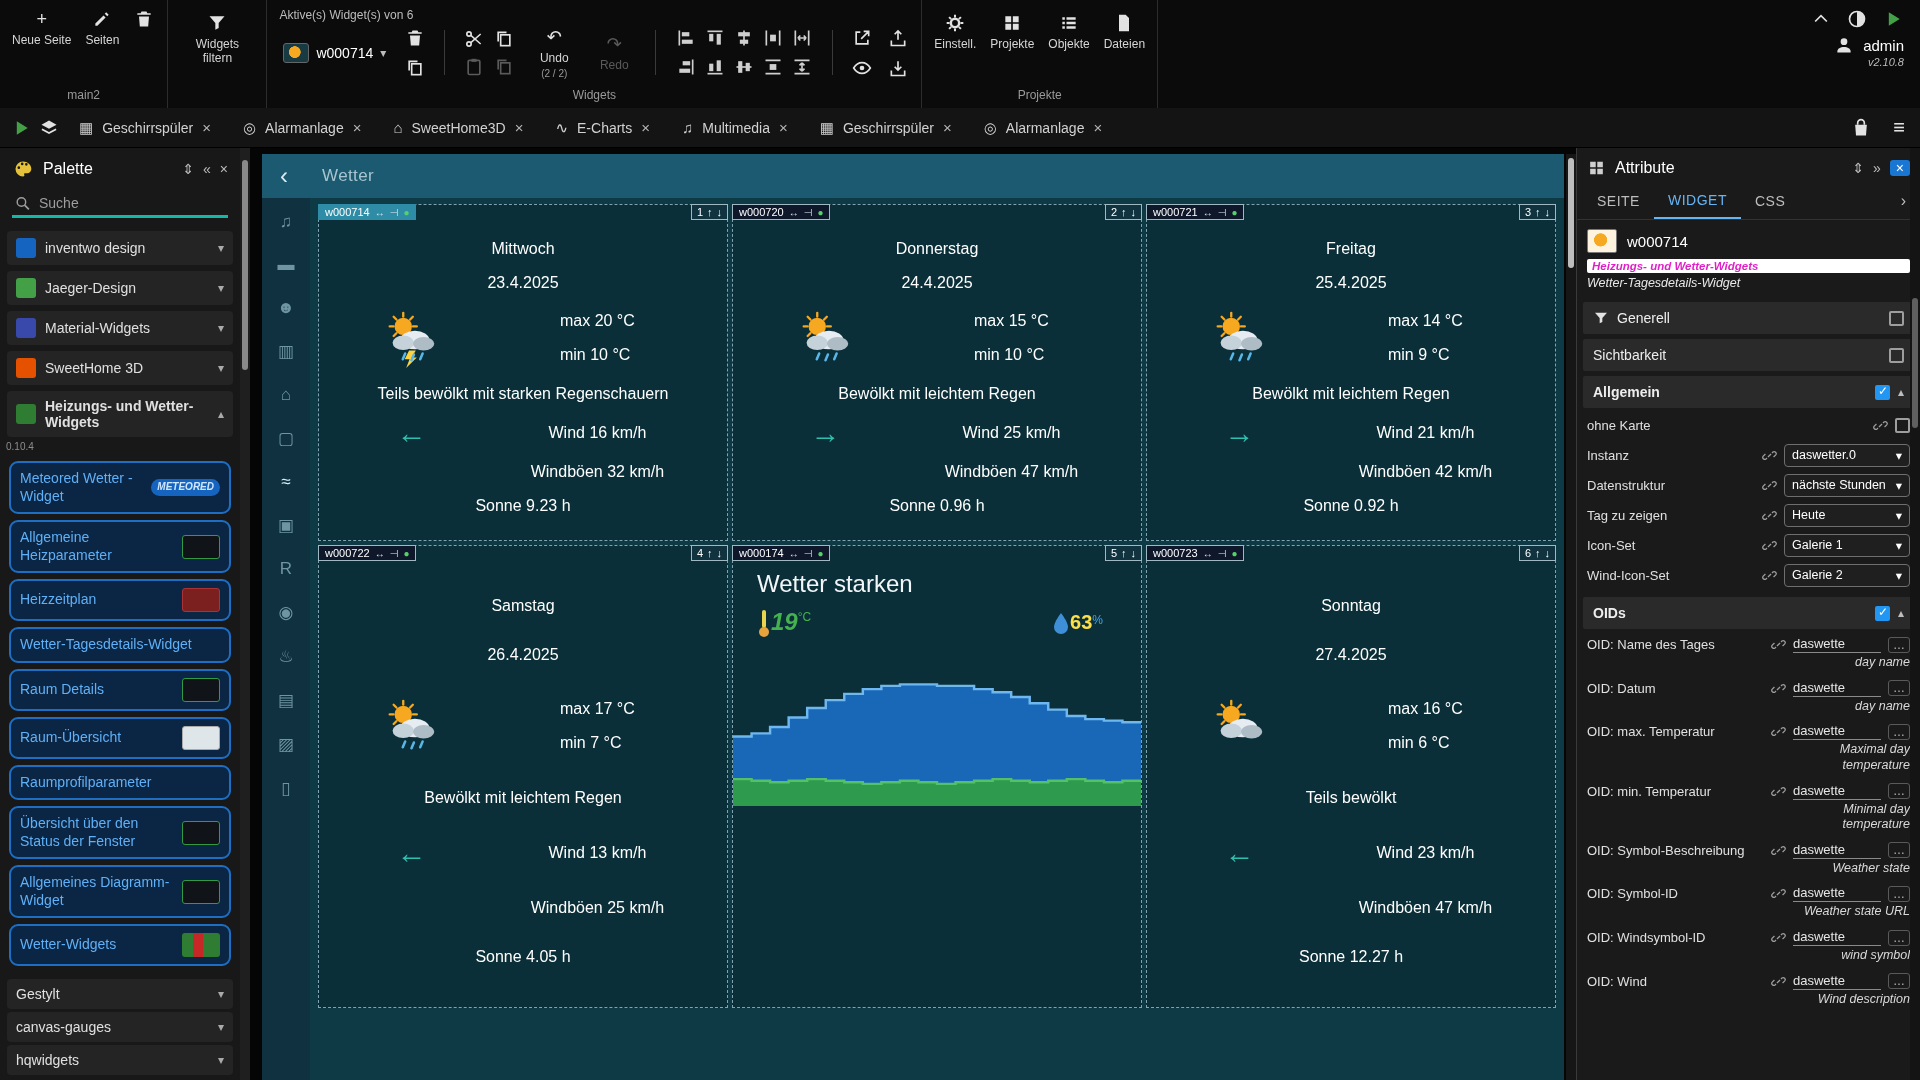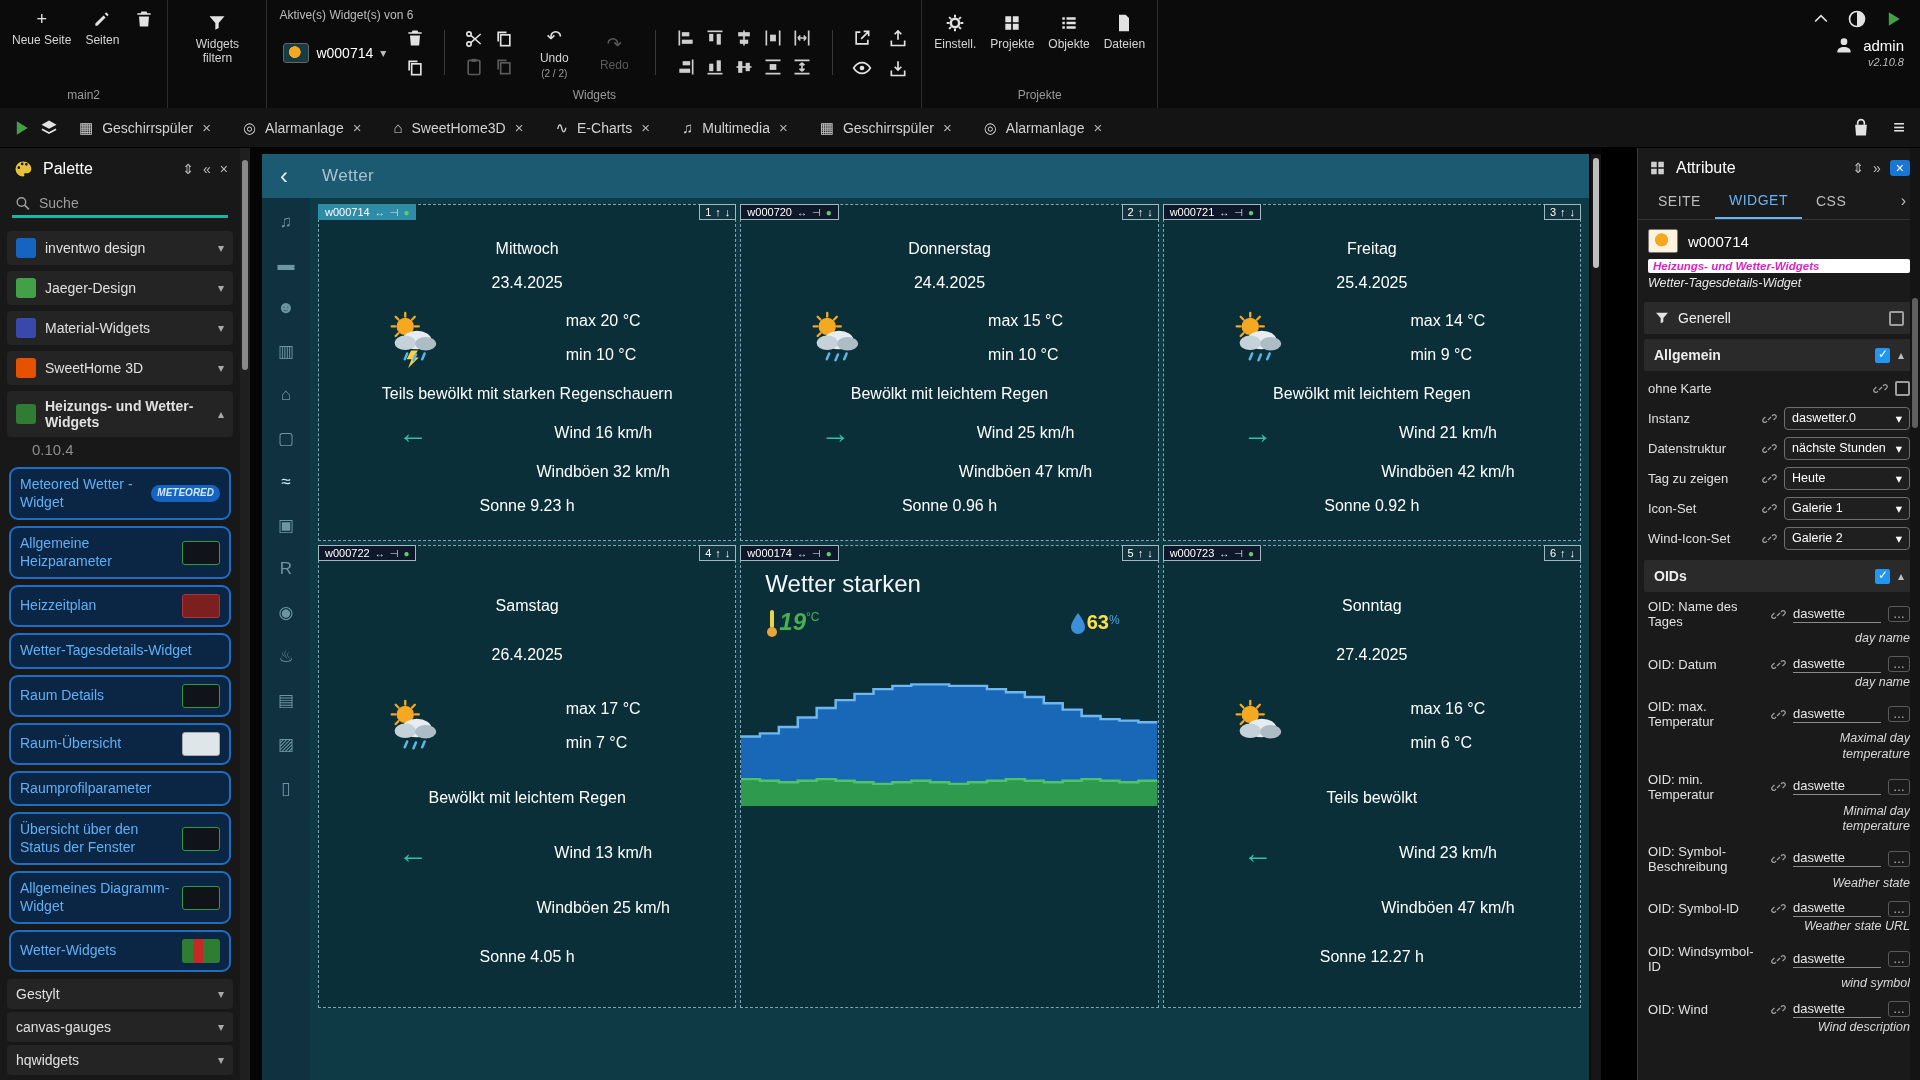--- a/index.html
+++ b/index.html
@@ -49,21 +49,21 @@
   .pal-header { display:flex; align-items:center; gap:9px; padding:10px 12px 6px; }
   .pal-header .tb-icon { color:#e5c23a; }
   .pal-title { font-size:16px; color:#fff; flex:1; }
   .pal-hbtn { color:#bdbdbd; font-size:14px; cursor:pointer; }
   .pal-search { display:flex; align-items:center; gap:8px; margin:4px 12px 10px; border-bottom:3px solid #14b8a6; padding:4px 2px; }
   .pal-search .tb-icon { width:17px; height:17px; color:#9e9e9e; }
   .pal-search-text { color:#9e9e9e; font-size:14px; flex:1; }
   .pal-group { display:flex; align-items:center; gap:9px; background:#242424; margin:3px 7px; padding:7px 9px; border-radius:4px; font-size:14px; color:#e0e0e0; cursor:pointer; }
   .gicon { width:20px; height:20px; border-radius:3px; flex-shrink:0; }
   .pal-chev { margin-left:auto; color:#aaa; font-size:12px; }
-  .pal-version { font-size:15px; color:#8d8d8d; padding:1px 32px 3px; }
+  .pal-version { font-size:10px; color:#8d8d8d; padding:1px 6px 3px; }
   .pal-widgets { flex:1; overflow:hidden; }
   .pal-widget { display:flex; align-items:center; gap:8px; margin:6px 9px; padding:7px 9px; background:#0b2644;
     border:2px solid #1e6fc4; border-radius:9px; color:#5fb0f7; font-size:14px; line-height:1.25; cursor:pointer; }
   .pal-widget .lbl { flex:1; }
   .mbadge { background:#1565c0; color:#cfe6ff; font-size:10px; font-weight:bold; font-style:italic;
     padding:2px 6px; border-radius:9px; white-space:nowrap; }
   .mbadge:empty { display:none; }
   .prev { display:none; width:38px; height:24px; border-radius:3px; flex-shrink:0; }
   .prev[data-preview="dark"]  { display:block; background:#101418; border:1px solid #394; }
   .prev[data-preview="red"]   { display:block; background:#7c1f1f; border:1px solid #a33; }
@@ -110,21 +110,21 @@
   .cw-title { font-size:24px; color:#f2f6f8; }
   .cw-meters { display:flex; justify-content:space-between; align-items:center; margin-top:10px; padding-right:14px; }
   .cw-left, .cw-right { display:flex; align-items:flex-start; gap:0; }
   .cw-temp { color:#45b14f; font-style:italic; font-size:24px; font-weight:bold; }
   .cw-temp-unit { color:#45b14f; font-size:12px; margin-top:2px; }
   .cw-hum { color:#fde047; font-size:20px; font-weight:bold; }
   .cw-hum-unit { color:#4aa3e8; font-size:12px; margin-top:2px; }
   .cw-chart { margin:10px -24px 0; height:158px; width:calc(100% + 48px); flex-shrink:0; }
 
   
-  .attrs { width:283px; background:#1a1a1a; border-left:1px solid #3a3a3a; display:flex; flex-direction:column; overflow:hidden; position:relative;margin-left:36px; }
+  .attrs { width:344px; background:#1a1a1a; border-left:1px solid #3a3a3a; display:flex; flex-direction:column; overflow:hidden; position:relative; }
   .attr-header { display:flex; align-items:center; gap:9px; padding:10px 10px 6px; }
   .attr-header .tb-icon { color:#cfcfcf; width:19px; height:19px; }
   .attr-title { font-size:16px; color:#fff; flex:1; }
   .attr-hbtn { color:#bdbdbd; font-size:14px; cursor:pointer; }
   .attr-hbtn.close-blue { background:#1976d2; color:#fff; border-radius:3px; padding:0 6px; }
   .attr-tabs { display:flex; align-items:center; padding:0 6px; border-bottom:1px solid #333; }
   .attr-tab { padding:9px 14px; font-size:14px; color:#bdbdbd; letter-spacing:.5px; cursor:pointer; }
   .attr-tab.active { color:#64b5f6; border-bottom:2px solid #64b5f6; }
   .attr-tabs .chev-right { margin-left:auto; color:#bdbdbd; padding-right:8px; }
   .widget-id-row { display:flex; gap:10px; padding:9px 10px 4px; align-items:center; }
@@ -1060,20 +1060,24 @@
 
       <div class="attr-section">
         <span class="tb-icon" style="width:16px;height:16px;">
             <svg viewBox="0 0 24 24">
               <path fill="currentColor" d="M3 4h18l-7 8v6l-4 2v-8L3 4z"></path>
             </svg>
           </span>
         <span class="flex1">Generell</span>
         <span class="cb"></span>
       </div>
+      <div class="attr-section">
+        <span class="flex1">Sichtbarkeit</span>
+        <span class="cb"></span>
+      </div>
 
       <div class="attr-section">
         <span class="flex1" style="font-weight:bold;">Allgemein</span>
         <span class="cb checked"></span>
         <span class="sec-chev">▴</span>
       </div>
       <div class="attr-rows">
 
           <div class="attr-row" data-control="checkbox">
             <span class="attr-label">ohne Karte</span>

